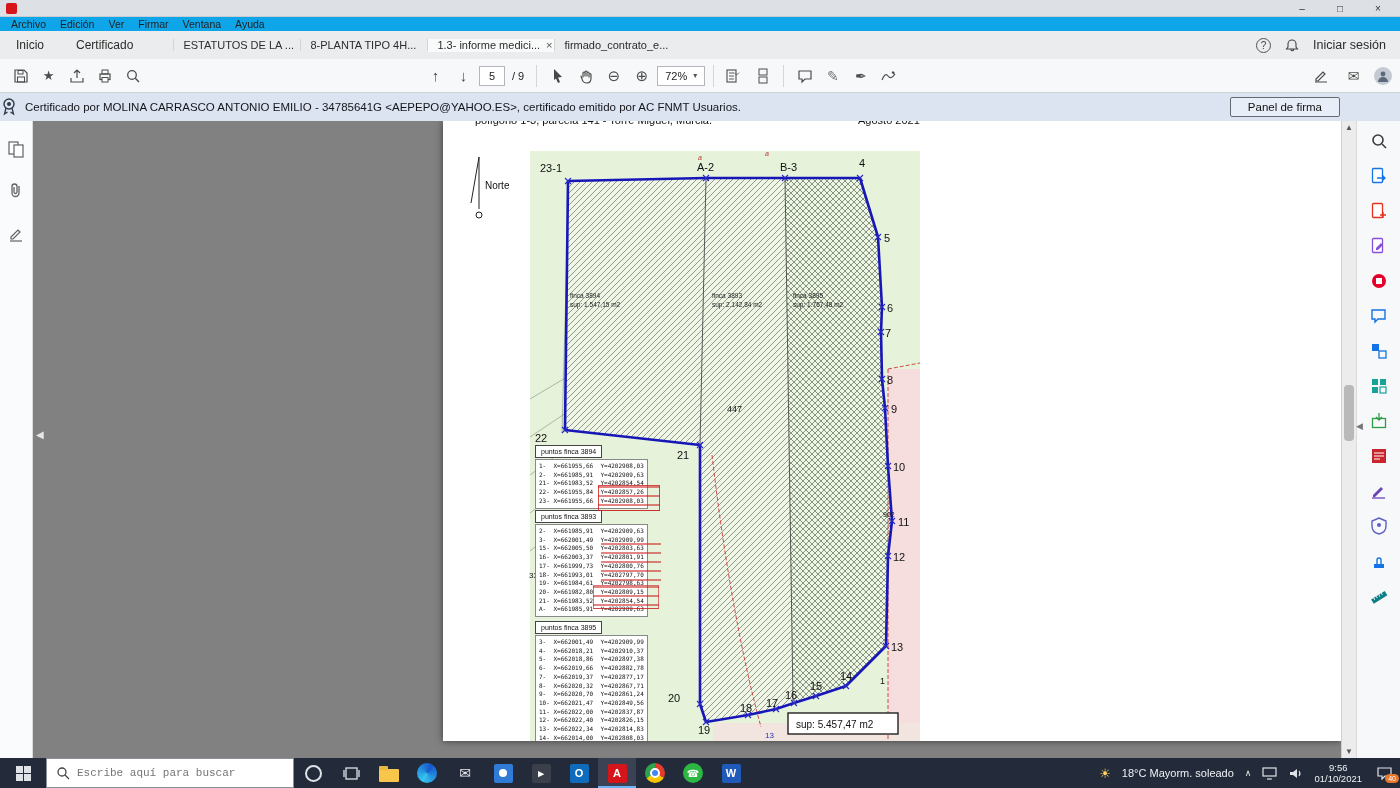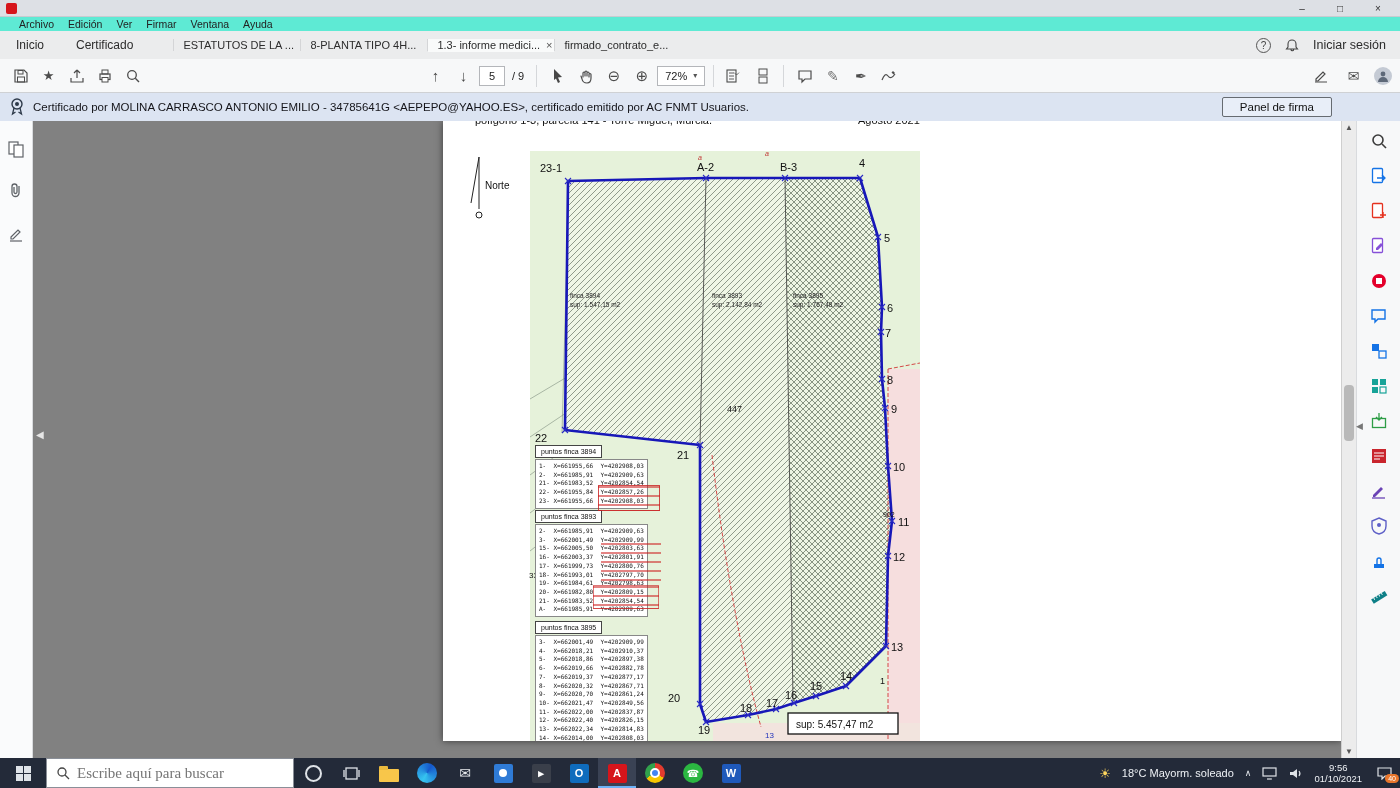--- a/index.html
+++ b/index.html
@@ -4,40 +4,40 @@
 <style>
 *{box-sizing:border-box;margin:0;padding:0}
 html,body{width:1400px;height:788px}
 body{position:relative;overflow:hidden;font-family:"Liberation Sans",sans-serif;background:#fff;font-size:12px;color:#222}
 
 #titlebar{position:absolute;top:0;left:0;right:0;height:17px;background:#dde0e5;border-bottom:1px solid #c8cbd0;display:flex;align-items:center;gap:6px;padding:0 6px;font-size:10.5px;color:#1d1d1d}
 #titlebar .appico{width:11px;height:11px;background:#d6151b;border-radius:2px;flex:0 0 auto}
 #titlebar .spacer{flex:1}
 .wbtn{width:32px;text-align:center;font-size:10px;color:#333;cursor:default}
 
-#menubar{position:absolute;top:17px;left:0;right:0;height:14px;background:#5eead4;display:flex;align-items:center;padding:0 12px;font-size:10.5px;color:#222}
+#menubar{position:absolute;top:17px;left:0;right:0;height:14px;background:#0ea5e9;display:flex;align-items:center;padding:0 4px;font-size:10.5px;color:#222}
 .mitem{padding:0 7px}
 
 #tabbar{position:absolute;top:31px;left:0;right:0;height:28px;background:#ebeced;display:flex;align-items:center;font-size:12px;color:#2c2c2c}
 .tab{display:flex;align-items:center;padding:0 16px}
 .doctab{width:127px;border-left:1px solid #d4d5d7;display:flex;align-items:center;gap:6px;padding:0 9px;font-size:11px;white-space:nowrap;overflow:hidden}
 .doctab.active{background:#f9fafa;border-bottom:1px solid #f9fafa}
 .doctab .x{margin-left:auto;color:#555;font-size:11px}
 #tabbar .right{margin-left:auto;display:flex;align-items:center;gap:14px;padding-right:14px}
 .helpq{width:15px;height:15px;border:1px solid #555;border-radius:50%;display:flex;align-items:center;justify-content:center;font-size:10px;color:#444}
 
 #toolbar{position:absolute;top:59px;left:0;right:0;height:34px;background:#f7f8f9;border-bottom:1px solid #cfd1d4}
 .tbgrp{position:absolute;top:0;height:33px;display:flex;align-items:center;gap:3px}
 .ico{display:inline-flex;align-items:center;justify-content:center;width:25px;height:25px;color:#4c4c4c;font-size:14px}
 .sep{width:1px;height:22px;background:#d5d7da;margin:0 5px}
 .pagebox{width:26px;height:20px;border:1px solid #b4b6ba;background:#fff;display:flex;align-items:center;justify-content:center;font-size:11px}
 .zoombox{height:20px;border:1px solid #b4b6ba;background:#fff;display:flex;align-items:center;gap:6px;padding:0 7px;font-size:11px}
 .dropcaret{font-size:8px;color:#555}
 
-#certbar{position:absolute;top:93px;left:0;right:0;height:28px;background:#dce4f2;display:flex;align-items:center;gap:9px;padding:0 10px;font-size:11.5px;color:#15151a}
+#certbar{position:absolute;top:93px;left:0;right:0;height:28px;background:#dce4f2;display:flex;align-items:center;gap:9px;padding:0 2px;font-size:11.5px;color:#15151a}
 .panelbtn{margin-left:auto;margin-right:58px;border:1px solid #666b71;border-radius:2px;padding:3px 17px;font-size:11.5px;background:#e8eef8;color:#111}
 
 #main{position:absolute;top:121px;bottom:30px;left:0;right:0;display:flex}
 #leftrail{width:33px;background:#fafbfc;border-right:1px solid #d9dbde;display:flex;flex-direction:column;align-items:center;gap:18px;padding-top:16px}
 #docwrap{flex:1;position:relative;background:#818181;overflow:hidden}
 #page{position:absolute;left:410px;top:0;width:898px;height:620px;background:#fff;box-shadow:0 0 7px rgba(0,0,0,.55);overflow:hidden}
 #vscroll{width:15px;background:#ececec;border-left:1px solid #cfcfcf;position:relative;font-size:8px;color:#555}
 #vscroll .thumb{position:absolute;left:2px;right:2px;top:264px;height:56px;background:#b9b9b9;border-radius:4px}
 #vscroll .up{position:absolute;top:2px;left:0;right:0;text-align:center}
 #vscroll .dn{position:absolute;bottom:2px;left:0;right:0;text-align:center}
@@ -51,21 +51,21 @@
 .mt-title{display:inline-block;border:1px solid #444;background:#fff;padding:1px 5px;font-size:7px;line-height:9px;color:#111}
 .mt-body{white-space:pre;font:6px/8.7px "DejaVu Sans Mono",monospace;color:#111;background:#fff;border:1px solid #888;padding:2px 3px;margin-top:1px}
 .redmark{position:absolute;z-index:4;pointer-events:none}
 .stripes{background:repeating-linear-gradient(180deg,rgba(205,30,30,.55) 0 2px,transparent 2px 9px)}
 
 #taskbar{position:absolute;bottom:0;left:0;right:0;height:30px;background:#232a39;display:flex;align-items:center;color:#eef1f5}
 .tb-start{width:46px;height:30px;display:flex;align-items:center;justify-content:center}
 .winlogo{display:grid;grid-template-columns:7px 7px;grid-template-rows:7px 7px;gap:1px}
 .winlogo div{background:#dfe3e8}
 .tb-search{width:248px;height:30px;background:#fff;display:flex;align-items:center;gap:7px;padding:0 9px;border:1px solid #8a8f98}
-.tb-search input{border:none;outline:none;flex:1;font-size:15px;font-family:Liberation Serif, serif;color:#333;background:transparent}
+.tb-search input{border:none;outline:none;flex:1;font-size:11px;font-family:Liberation Mono, monospace;color:#333;background:transparent}
 .tba{width:38px;height:30px;display:flex;align-items:center;justify-content:center;position:relative}
 .tba.active{background:#3a4254;box-shadow:inset 0 -2px 0 #6cb2f7}
 .sqapp{width:19px;height:19px;border-radius:2px;display:flex;align-items:center;justify-content:center;font-weight:bold;font-size:11px;color:#fff}
 .ic-edge{width:20px;height:20px;border-radius:50%;background:conic-gradient(from 210deg,#35c5f0,#1558cc,#35c5f0)}
 .ic-chrome{width:20px;height:20px;border-radius:50%;background:conic-gradient(#e33b2e 0 33%,#f7c500 0 66%,#31a24c 0 100%);position:relative}
 .ic-chrome::after{content:"";position:absolute;inset:5px;border-radius:50%;background:#4285f4;border:2px solid #fff}
 .ic-folder{width:20px;height:13px;background:#f8c64a;border-radius:1px;position:relative;margin-top:4px}
 .ic-folder::before{content:"";position:absolute;top:-3px;left:0;width:9px;height:4px;background:#e9b93d;border-radius:1px 1px 0 0}
 .ic-wa{width:20px;height:20px;border-radius:50%;background:#2bb741;display:flex;align-items:center;justify-content:center;color:#fff;font-size:10px}
 .cortana{width:17px;height:17px;border:2px solid #dfe3e8;border-radius:50%}

